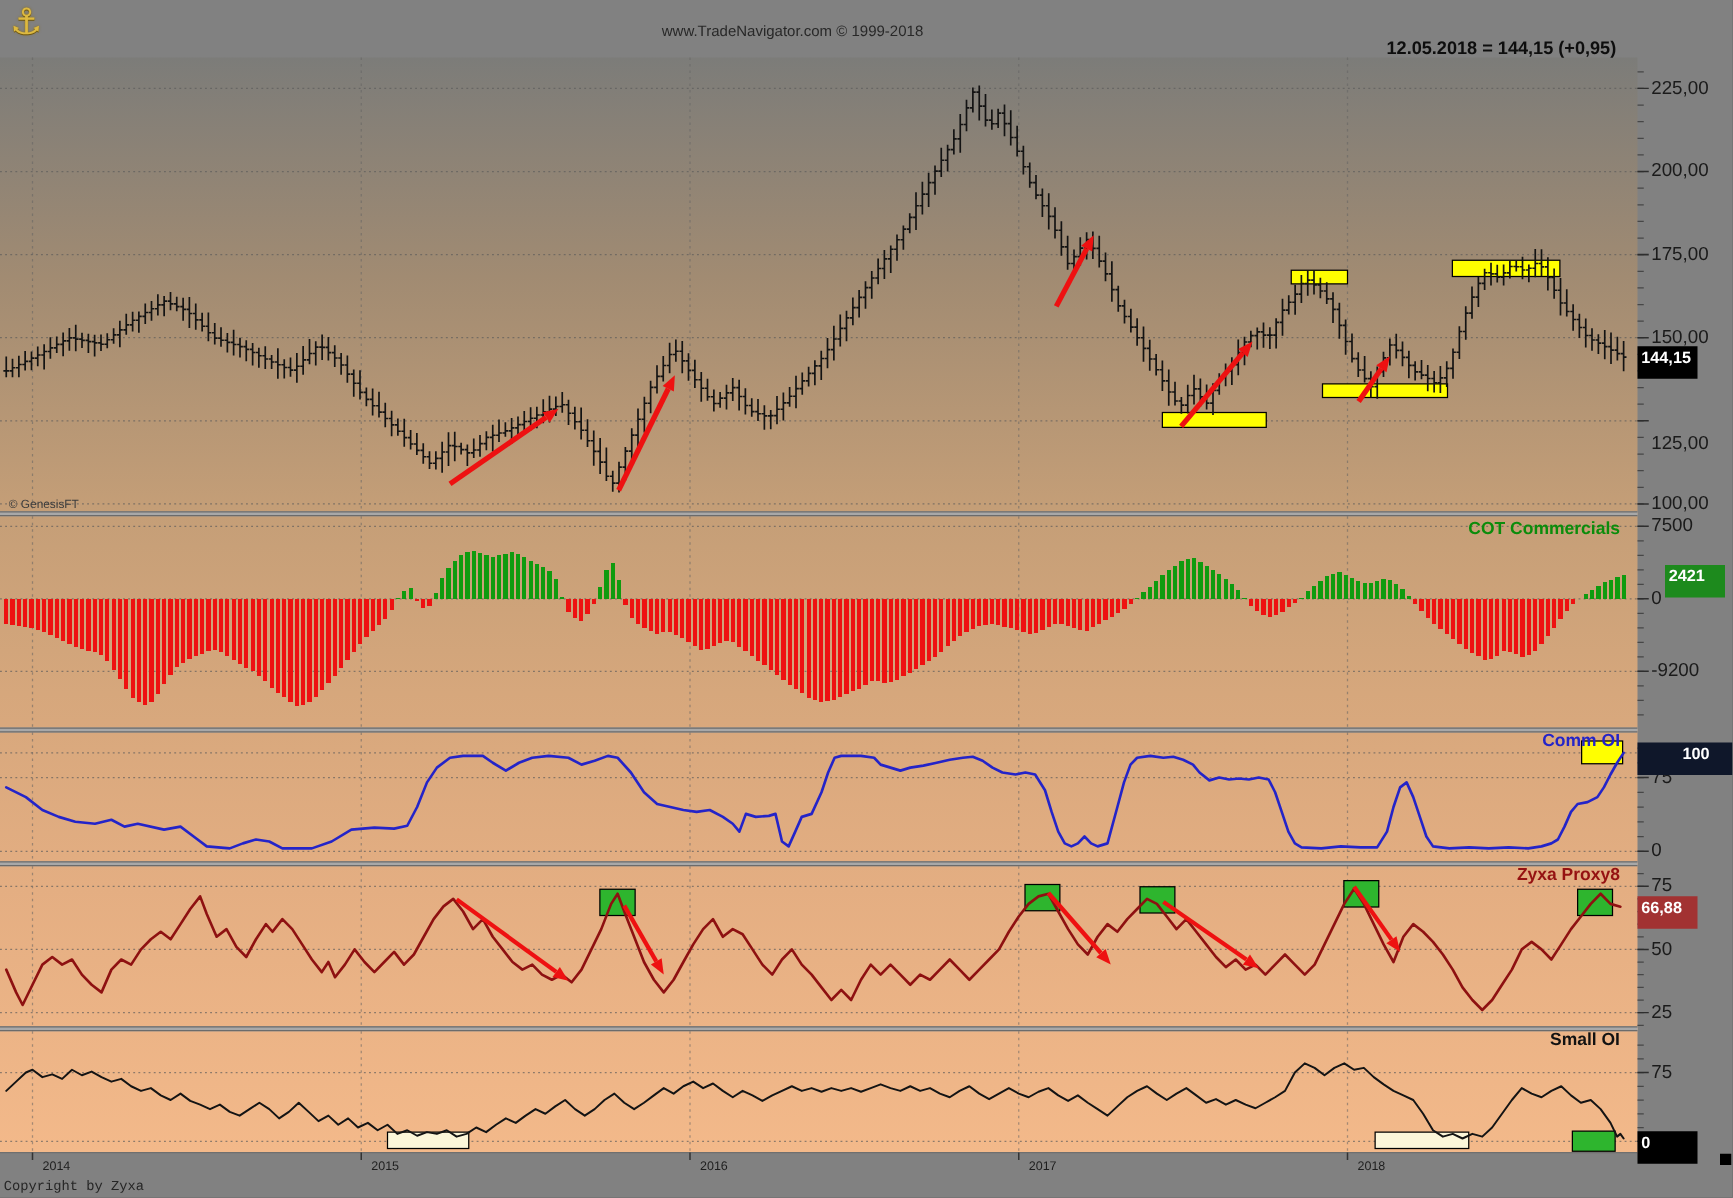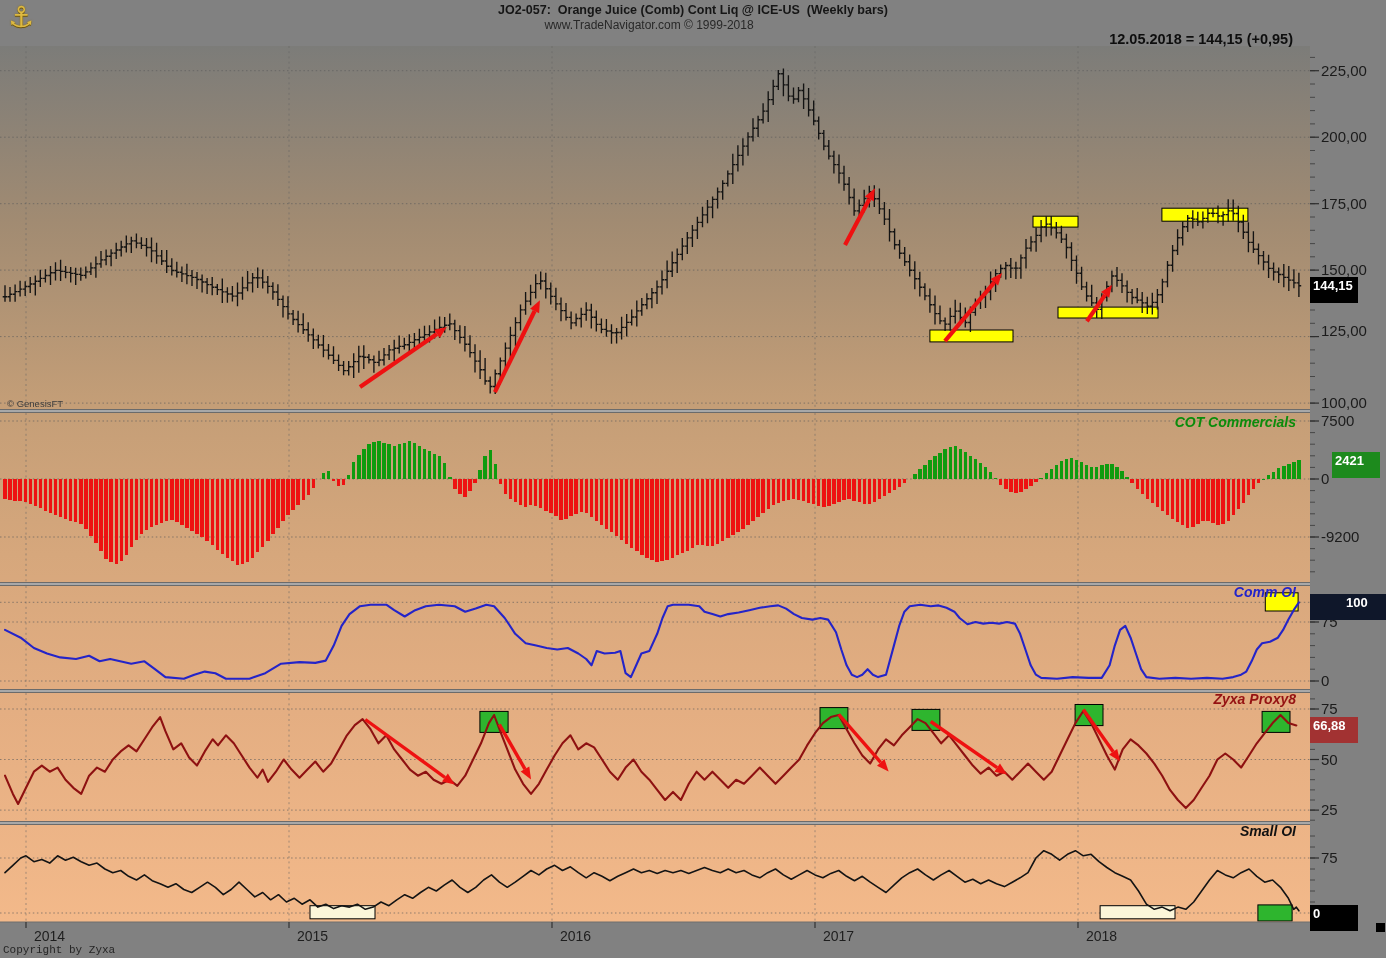--- a/index.html
+++ b/index.html
@@ -6,37 +6,37 @@
   #app{position:relative;width:1386px;height:958px;background:#818181;overflow:hidden;
        font-family:"Liberation Sans","DejaVu Sans",sans-serif;}
   #plot-bg{position:absolute;left:0;top:46px;width:1310px;height:876px;
        background:linear-gradient(180deg,#7c7c79 0%,#a18b72 20%,#c49e77 41%,#d6a77c 58%,#e4ae82 76%,#f3b98a 100%);}
   .sep{position:absolute;left:0;width:1310px;height:2px;background:#a8a8a8;
        border-top:1px solid #6b6b6b;border-bottom:1px solid #6b6b6b;}
   #chart-svg{position:absolute;left:0;top:0;z-index:1;}
   .txt{position:absolute;z-index:2;}
   .pre{white-space:pre;}
   #title-line{top:3px;left:0;width:1386px;text-align:center;font-size:12.5px;font-weight:bold;color:#161616;}
-  #url-line{top:18px;left:15px;width:1268px;text-align:center;font-size:12px;color:#282828;}
+  #url-line{top:18px;left:0;width:1268px;text-align:center;font-size:12px;color:#282828;}
   #quote-line{top:31px;right:93px;font-size:14.5px;font-weight:bold;color:#0e0e0e;}
   #genesis{left:7px;top:398px;font-size:9.5px;color:#3d3d3d;}
-  .plabel{position:absolute;right:90px;z-index:2;font-weight:bold;font-size:14px;font-style:italic;}
+  .plabel{position:absolute;right:90px;z-index:2;font-weight:bold;font-size:14px;}
   #lab-cot{top:414px;color:#0b8c0b;}
   #lab-comm{top:584px;color:#2424c9;}
   #lab-proxy{top:691px;color:#951212;}
   #lab-small{top:823px;color:#121212;}
   .vbox{position:absolute;left:1310px;z-index:3;height:26px;line-height:17px;padding:0 3px;
         min-width:42px;font-size:13px;font-weight:bold;color:#ffffff;}
   #vb-price{background:#000000;}
   #vb-cot{background:#1d8a1d;}
   #vb-comm{background:#0f172a;padding-left:36px;}
   #vb-proxy{background:#a23232;}
   #vb-small{background:#000000;}
   .tick-label{position:absolute;left:1321px;z-index:2;font-size:15px;color:#1b1b1b;line-height:18px;}
-  .yearlab{position:absolute;top:928px;z-index:2;font-size:14px;color:#1e1e1e;}
+  .yearlab{position:absolute;top:928px;z-index:2;font-size:10px;color:#1e1e1e;}
   #copyright{left:3px;top:944px;font-family:"Liberation Mono","DejaVu Sans Mono",monospace;
              font-size:11px;color:#262626;}
   #logo{left:8px;top:0px;font-size:29px;color:#ddb941;text-shadow:0 1px 0 #6e560e,0 0 2px #8a6d12;}
   #corner-square{position:absolute;left:1376px;top:923px;width:9px;height:9px;background:#000;z-index:3;}
 </style>
 </head>
 <body>
 
 <div id="app">
   <div id="plot-bg"></div>
@@ -532,21 +532,20 @@
         <line x1="0" y1="922" x2="1310" y2="922" stroke="#6f6f6f" stroke-width="1"></line>
         <line x1="26" y1="922" x2="26" y2="928" stroke="#333" stroke-width="1.2"></line>
         <line x1="289" y1="922" x2="289" y2="928" stroke="#333" stroke-width="1.2"></line>
         <line x1="552" y1="922" x2="552" y2="928" stroke="#333" stroke-width="1.2"></line>
         <line x1="815" y1="922" x2="815" y2="928" stroke="#333" stroke-width="1.2"></line>
         <line x1="1078" y1="922" x2="1078" y2="928" stroke="#333" stroke-width="1.2"></line>
       </g>
     </svg>
 
   <div class="txt" id="logo">⚓</div>
-  <div class="txt pre" id="title-line">JO2-057:  Orange Juice (Comb) Cont Liq @ ICE-US  (Weekly bars)</div>
   <div class="txt" id="url-line">www.TradeNavigator.com © 1999-2018</div>
   <div class="txt pre" id="quote-line">12.05.2018 = 144,15 (+0,95)</div>
   <div class="txt" id="genesis">© GenesisFT</div>
 
   <div class="plabel" id="lab-cot">COT Commercials</div>
   <div class="plabel" id="lab-comm">Comm OI</div>
   <div class="plabel" id="lab-proxy">Zyxa Proxy8</div>
   <div class="plabel" id="lab-small">Small OI</div>
 
   <div class="vbox" id="vb-price" style="top: 277.2px;">144,15</div>
@@ -554,21 +553,21 @@
   <div class="vbox" id="vb-comm" style="top: 593.8px;">100</div>
   <div class="vbox" id="vb-proxy" style="top: 716.9px;">66,88</div>
   <div class="vbox" id="vb-small" style="top: 904.5px;">0</div>
 
   <div class="txt" id="copyright">Copyright by Zyxa</div>
   <div id="corner-square"></div>
 <div class="tick-label" style="top: 61.7px;">225,00</div>
     <div class="tick-label" style="top: 128.2px;">200,00</div>
     <div class="tick-label" style="top: 194.7px;">175,00</div>
     <div class="tick-label" style="top: 261.1px;">150,00</div>
-    <div class="tick-label" style="top: 322px; text-align: right;">125,00</div>
+    <div class="tick-label" style="top: 346px; text-align: right;">125,00</div>
     <div class="tick-label" style="top: 394.1px;">100,00</div>
     <div class="tick-label" style="top: 412px;">7500</div>
     <div class="tick-label" style="top: 470px;">0</div>
     <div class="tick-label" style="top: 528px;">-9200</div>
     <div class="tick-label" style="top: 613px;">75</div>
     <div class="tick-label" style="top: 672px;">0</div>
     <div class="tick-label" style="top: 700px;">75</div>
     <div class="tick-label" style="top: 750.5px;">50</div>
     <div class="tick-label" style="top: 801.1px;">25</div>
     <div class="tick-label" style="top: 849px;">75</div>

